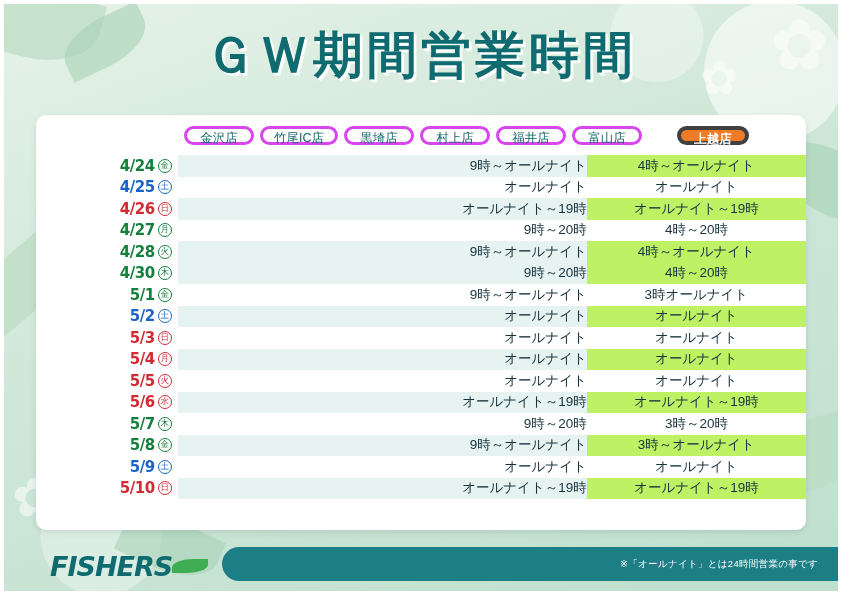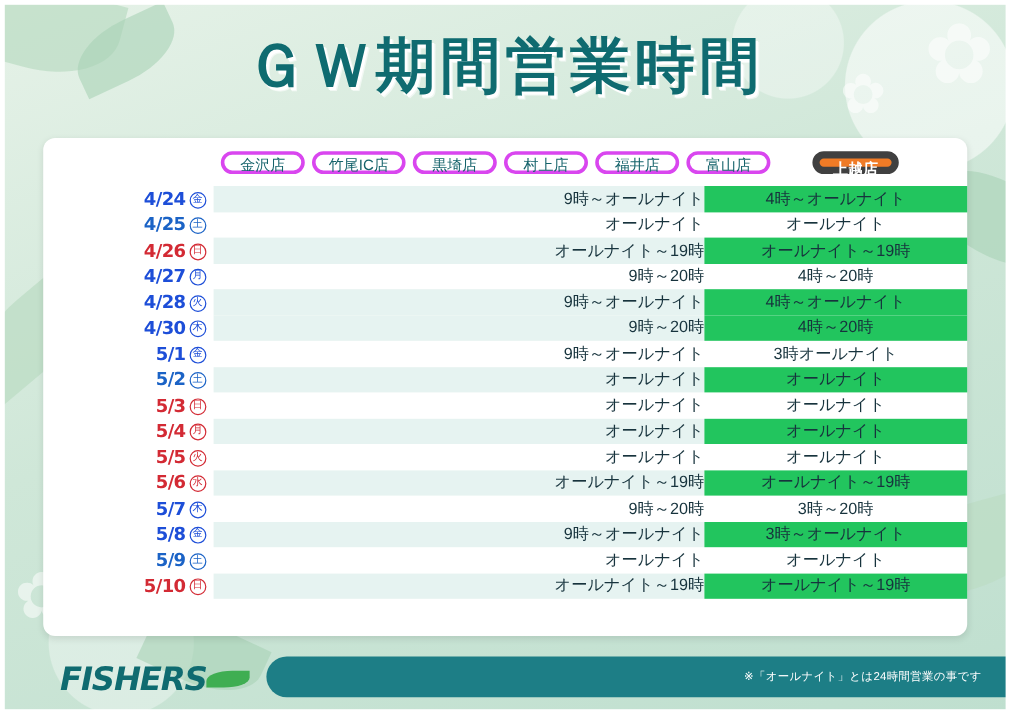--- a/index.html
+++ b/index.html
@@ -76,21 +76,21 @@
     white-space:nowrap;
   }
   .chip.teal{
     border:3px solid #d946ef;
     color:#15636b;
     background:#ffffff;
   }
   .chip.orange{
     background:#f07b26;
     color:#ffffff;
-    border:6px solid #404040;
+    border:4px solid #404040;
     font-weight:bold;
   }
 
   
   table{
     position:absolute;
     top:40px;left:0;
     width:770px;
     border-collapse:collapse;
     table-layout:fixed;
@@ -125,26 +125,26 @@
     font-size:8.5px;
     border:1px solid currentColor;
     border-radius:50%;
     width:12px;height:12px;
     line-height:11px;
     text-align:center;
     margin-left:3px;
     vertical-align:2px;
     transform:translateY(-1px);
   }
-  .wk{color:#1d4ed8;margin-top:28px;}
+  .wk{color:#15803d;margin-top:28px;}
   .sa{color:#1b63c6;}
   .su{color:#d32a34;}
 
   .band-main{background:#e6f3f1;}
-  .band-j{background:#22c55e;}
+  .band-j{background:#bef264;}
 
   
   .footer{
     position:absolute;
     left:0;bottom:0;width:842px;height:60px;
   }
   .footer-bar{
     position:absolute;
     left:222px;top:12px;
     width:620px;height:34px;

